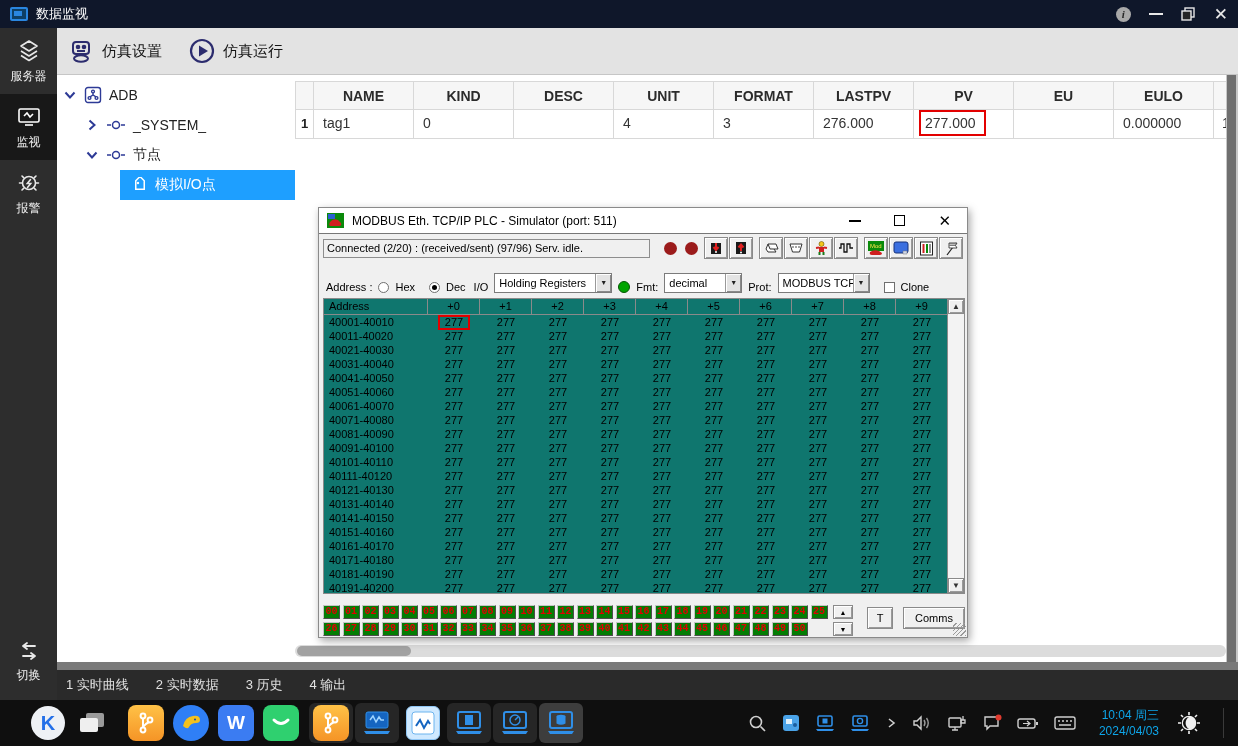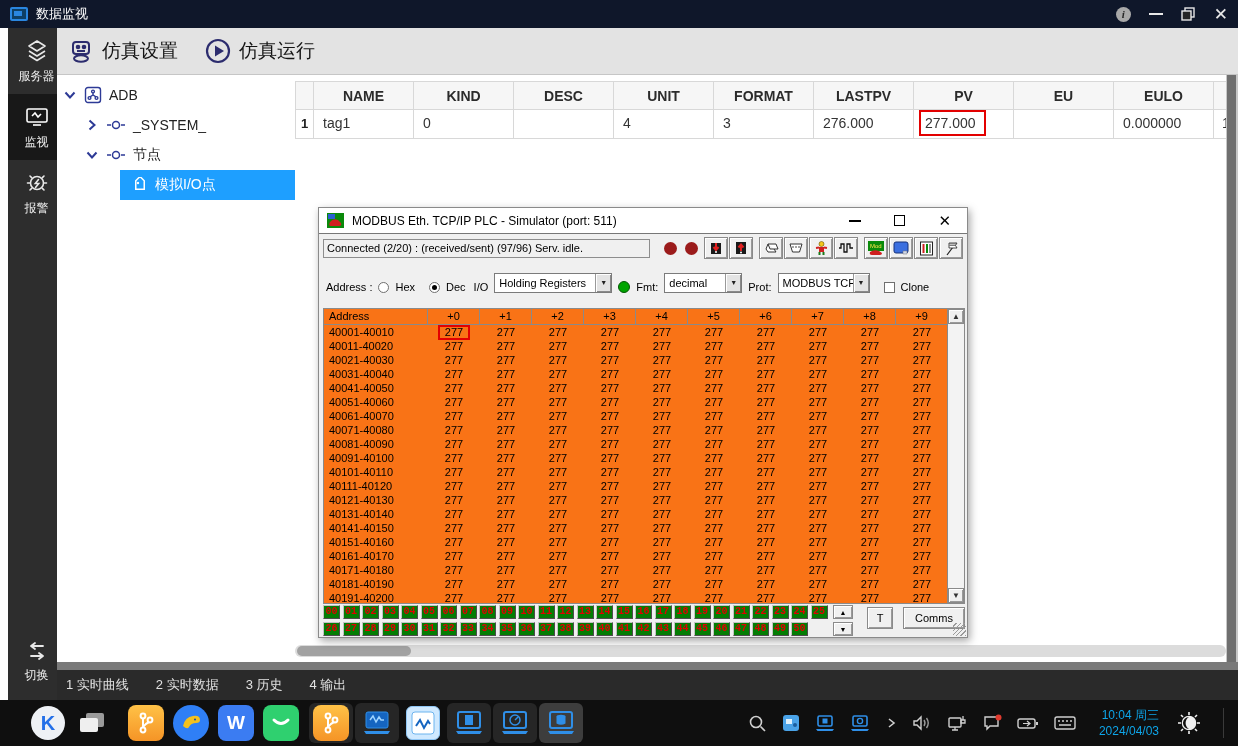--- a/index.html
+++ b/index.html
@@ -14,34 +14,34 @@
     background:#0d3f66; position:relative; }
   .app-ico::after { content:''; position:absolute; left:2px; top:2px; width:8px; height:5px; background:#2a86e0; }
   .titlebar .t-title { color:#fff; font-size:13px; margin-left:8px; }
   .t-controls { margin-left:auto; display:flex; align-items:center; gap:18px; }
   .t-info { width:15px; height:15px; border-radius:50%; background:#a9a9a9; color:#262626;
     font-size:11px; font-weight:bold; text-align:center; line-height:15px; font-family:"Liberation Serif",serif; font-style:italic; }
   .t-min { width:14px; height:2px; background:#e8e8e8; }
   .t-close { color:#e8e8e8; font-size:17px; line-height:17px; }
 
   
-  .sidebar { position:absolute; left:8px; top:28px; width:57px; height:672px;
+  .sidebar { position:absolute; left:0; top:28px; width:57px; height:672px;
     background:#2d2d2d; display:flex; flex-direction:column; align-items:stretch; }
   .side-item { padding:10px 0 9px 0; text-align:center; color:#f0f0f0; font-size:12px; }
   .side-item.active { background:#181818; }
   .side-item svg { display:block; margin:0 auto 4px auto; }
   .side-item .lbl { display:block; }
   .side-switch { margin-top:auto; padding:10px 0 16px 0; text-align:center; color:#f0f0f0; font-size:12px; }
   .side-switch svg { display:block; margin:0 auto 4px auto; }
 
   
   .mtoolbar { position:absolute; left:57px; top:28px; width:1181px; height:47px;
     background:#e3e3e3; border-bottom:1px solid #c6c6c6; display:flex; align-items:center;
     gap:26px; padding-left:10px; }
-  .tb-btn { display:flex; align-items:center; gap:7px; font-size:19px; color:#141414; }
+  .tb-btn { display:flex; align-items:center; gap:7px; font-size:15px; color:#141414; }
 
   
   .content { position:absolute; left:57px; top:75px; width:1181px; height:587px; background:#fff; }
 
   
   .tree-row { position:absolute; display:flex; align-items:center; gap:7px; font-size:14px; color:#222; height:30px; }
   .tree-sel { position:absolute; left:63px; top:95px; width:175px; height:30px; background:#1e9fff;
     color:#fff; display:flex; align-items:center; gap:7px; padding-left:12px; font-size:14px; }
 
   
@@ -90,22 +90,22 @@
   .sim-controls { height:31px; display:flex; align-items:flex-end; gap:6px; padding:0 7px; }
   .rad { width:11px; height:11px; border-radius:50%; border:1px solid #6f6f6f; background:#fff; position:relative; }
   .rad.on::after { content:''; position:absolute; left:2px; top:2px; width:5px; height:5px; border-radius:50%; background:#000; }
   .chk { width:11px; height:11px; border:1px solid #6f6f6f; background:#fff; }
   .wsel { height:20px; background:#fff; border:1px solid #7b7b7b; display:flex; align-items:center;
     padding-left:4px; font-size:11px; white-space:nowrap; overflow:hidden; }
   .wsel .ab { margin-left:auto; flex:0 0 16px; height:18px; background:#e4e4e4; border-left:1px solid #999;
     box-shadow:inset 1px 1px 0 #fff, inset -1px -1px 0 #8a8a8a; text-align:center; font-size:7px; line-height:18px; color:#222; }
   .wsel .vtxt { overflow:hidden; white-space:nowrap; flex:1; }
 
-  .sim-grid { position:absolute; left:4px; top:100px; width:642px; height:296px; border:1px solid #8a8a8a;
-    background:#f97316; overflow:hidden; }
+  .sim-grid { position:absolute; left:4px; top:90px; width:642px; height:296px; border:1px solid #8a8a8a;
+    background:#0f766e; overflow:hidden; }
   .sg-head { display:flex; height:16px; }
   .sg-hcell { flex:0 0 52px; border-right:1px solid #8a8a8a; border-bottom:1px solid #8a8a8a;
     text-align:center; line-height:15px; font-size:11px; }
   .sg-hcell.addr { flex:0 0 104px; text-align:left; padding-left:5px; }
   .sg-row { display:flex; height:14px; line-height:14px; font-size:11px; }
   .sg-addr { flex:0 0 104px; padding-left:5px; white-space:nowrap; }
   .sg-cell { flex:0 0 52px; text-align:center; }
   .red-box-sm { display:inline-block; border:2px solid #e30000; padding:0 5px; line-height:11px; }
   .sg-vscroll { position:absolute; right:0; top:0; width:17px; height:294px; background:#f3f3f3; border-left:1px solid #8a8a8a; }
   .sg-arrow { position:absolute; left:0; width:16px; height:15px; background:#f0f0f0; border:1px solid #8a8a8a;

